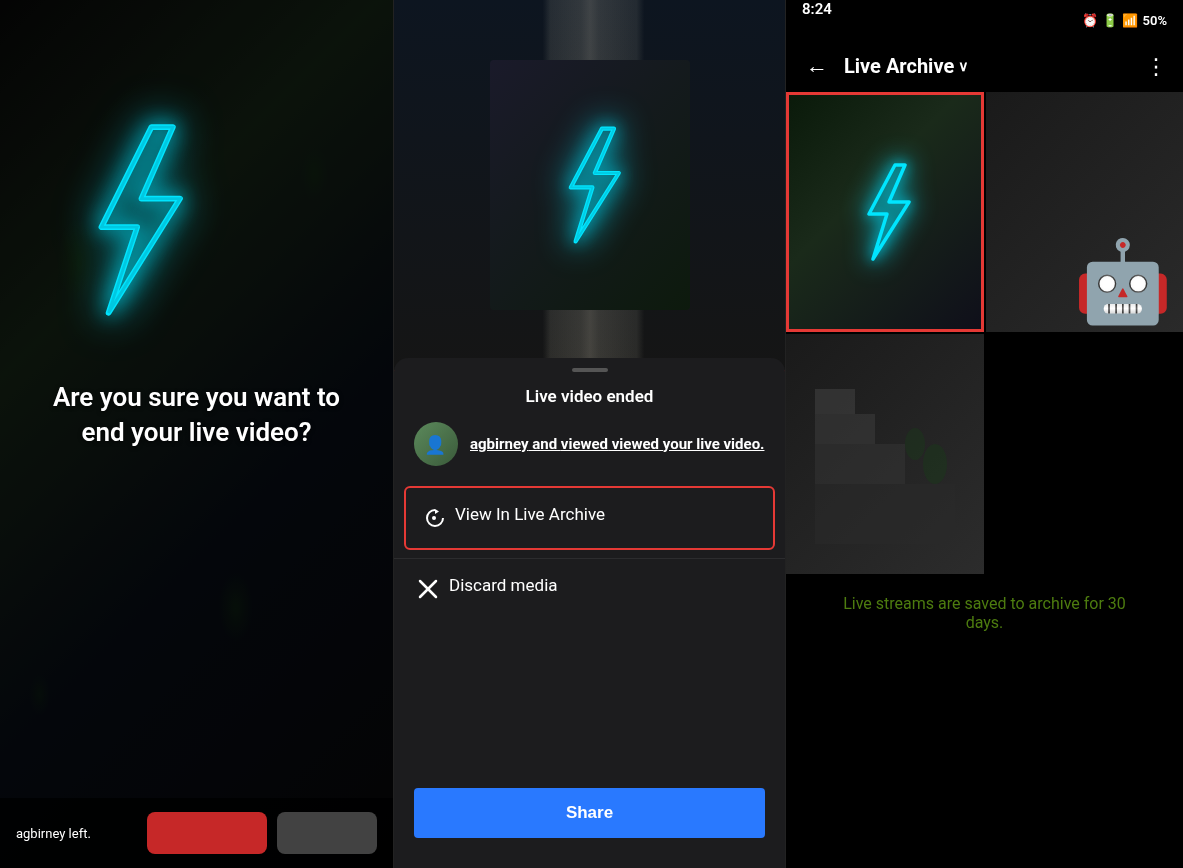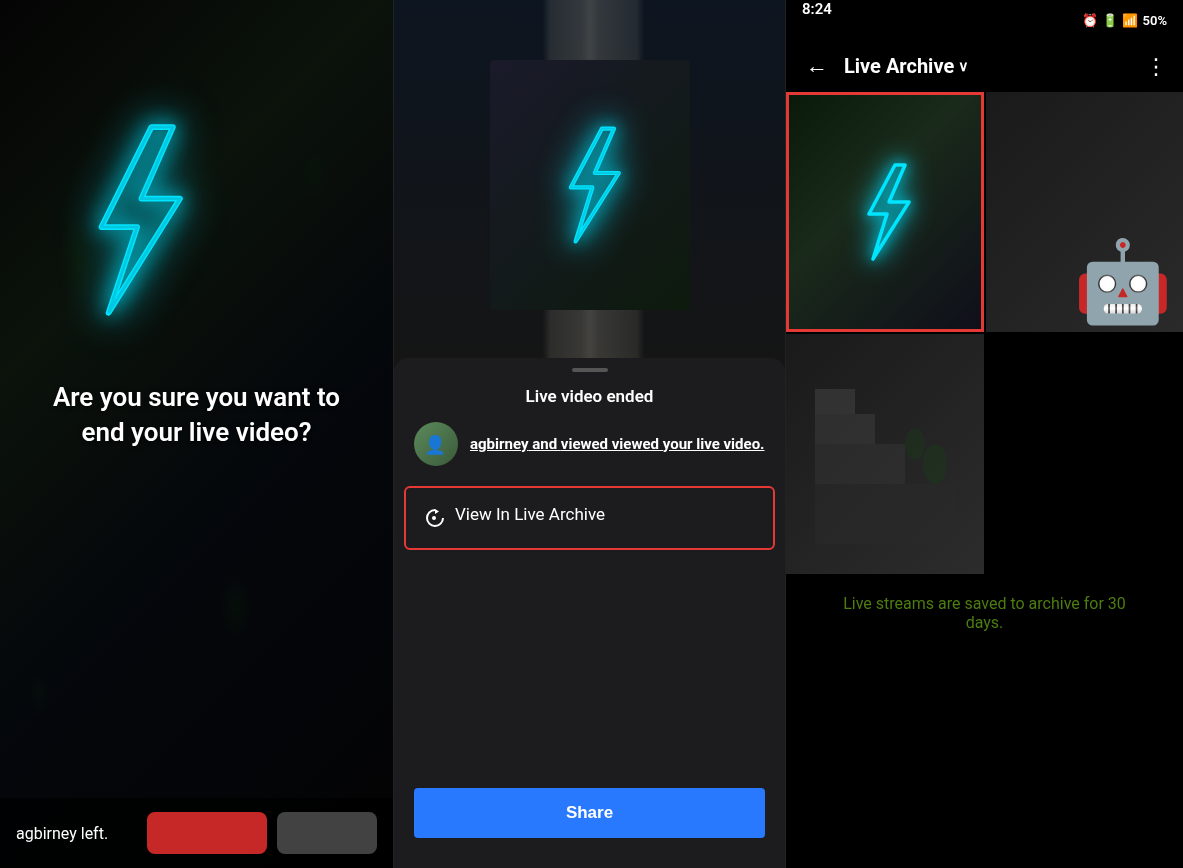--- a/index.html
+++ b/index.html
@@ -73,21 +73,21 @@
       right: 0;
       height: 70px;
       display: flex;
       align-items: center;
       padding: 0 16px;
       background: rgba(0,0,0,0.8);
       gap: 10px;
     }
     .bottom-user-text {
       color: #fff;
-      font-size: 16px;
+      font-size: 13px;
       flex: 1;
     }
     .end-btn-red {
       width: 120px;
       height: 42px;
       background: #c62828;
       border-radius: 8px;
       border: none;
     }
     .end-btn-gray {
@@ -429,20 +429,29 @@
           <path d="M13 3a9 9 0 1 0 9 9h-2a7 7 0 1 1-7-7V3z"></path>
           <path d="M13 3v5l4-2.5L13 3z"></path>
           <circle cx="12" cy="12" r="2" fill="white"></circle>
         </svg>
       </div>
       <span class="sheet-option-text">View In Live Archive</span>
     </div>
 
     <div class="option-separator"></div>
 
+    <div class="sheet-option">
+      <div class="sheet-option-icon">
+        <svg width="22" height="22" viewBox="0 0 22 22" fill="none" stroke="white" stroke-width="2.5" stroke-linecap="round">
+          <line x1="3" y1="3" x2="19" y2="19"></line>
+          <line x1="19" y1="3" x2="3" y2="19"></line>
+        </svg>
+      </div>
+      <span class="sheet-option-text">Discard media</span>
+    </div>
 
     <button class="share-btn">Share</button>
   </div>
 </div>
 
 <div class="panel-3">
 
   <div class="status-bar">
     <span>8:24</span>
     <div class="status-icons">

